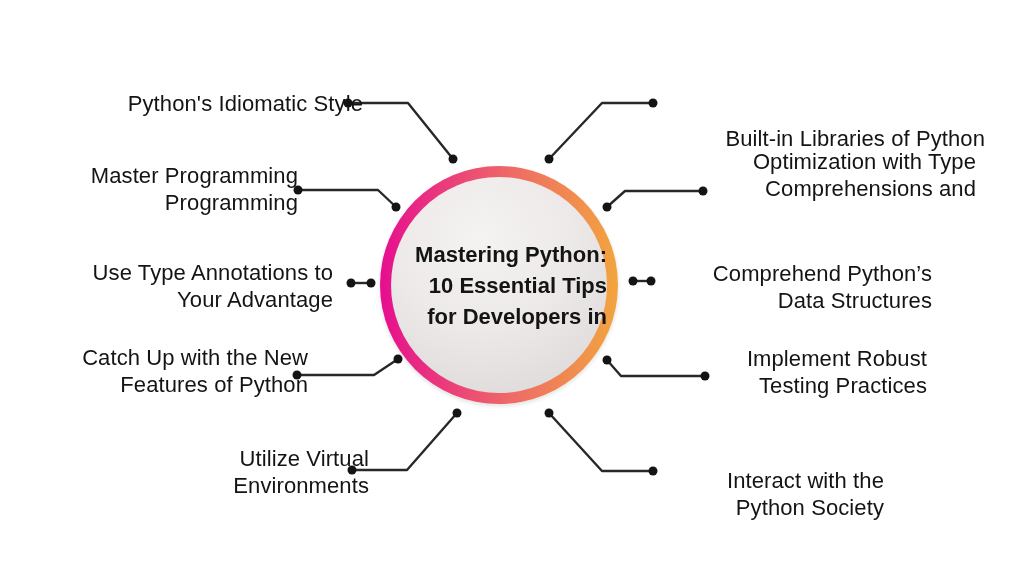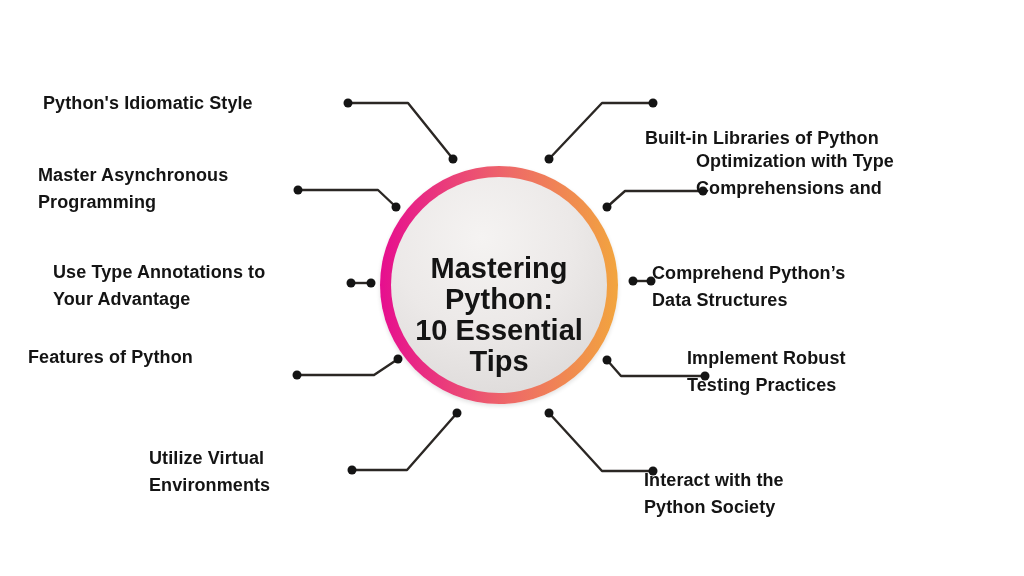--- a/index.html
+++ b/index.html
@@ -23,23 +23,23 @@
     stroke: var(--connector, #2b2724);
     stroke-width: 2.4;
     stroke-linejoin: round;
   }
   .connectors circle {
     fill: var(--dot, #141414);
   }
 
   .tip {
     position: absolute;
-    text-align: left;
-    font-weight: 700;
-    font-size: 18px;
+    text-align: right;
+    font-weight: 400;
+    font-size: 22px;
     line-height: 27px;
     color: var(--text, #141414);
     letter-spacing: 0.1px;
   }
   .tip span { display: block; }
 
   .big-circle {
     position: absolute;
     left: 380px;
     top: 166px;
@@ -57,24 +57,24 @@
     inset: 11px;
     border-radius: 50%;
     background: radial-gradient(circle at 42% 28%,
       #f5f3f2 0%,
       var(--circle-fill-center, #ece9e8) 45%,
       var(--circle-fill-edge, #d8d5d4) 100%);
   }
   .center-title {
     position: absolute;
     left: 0; right: 0;
-    top: 76px;
-    text-align: center;
+    top: 62px;
+    text-align: right;
     font-weight: 700;
-    font-size: 29px;
+    font-size: 22px;
     line-height: 31px;
     color: var(--text, #141414);
   }
   .center-title span { display: block; }
 </style>
 </head>
 <body>
 
 <div class="canvas">
 
@@ -128,28 +128,29 @@
       <polyline points="549,413 602,471 653,471"></polyline>
       <circle cx="549" cy="413" r="4.5"></circle>
       <circle cx="653" cy="471" r="4.5"></circle>
     </g>
   </svg>
 
   <div class="tip" style="left:43px; top:90px; width:320px;">
     <span>Python's Idiomatic Style</span>
   </div>
   <div class="tip" style="left:38px; top:162px; width:260px;">
-    <span>Master Asynchronous</span>
+    <span>Master Programming</span>
     <span>Programming</span>
   </div>
   <div class="tip" style="left:53px; top:259px; width:280px;">
     <span>Use Type Annotations to</span>
     <span>Your Advantage</span>
   </div>
   <div class="tip" style="left:28px; top:344px; width:280px;">
+    <span>Catch Up with the New</span>
     <span>Features of Python</span>
   </div>
   <div class="tip" style="left:149px; top:445px; width:220px;">
     <span>Utilize Virtual</span>
     <span>Environments</span>
   </div>
 
   <div class="tip" style="left:645px; top:90px; width:340px;margin-top:35px;">
     <span>Built-in Libraries of Python</span>
   </div>
@@ -168,17 +169,18 @@
   <div class="tip" style="left:644px; top:467px; width:240px;">
     <span>Interact with the</span>
     <span>Python Society</span>
   </div>
 
   <div class="big-circle">
     <div class="inner-circle">
       <div class="center-title">
         <span>Mastering Python:</span>
         <span>10 Essential Tips</span>
+        <span>for Developers in</span>
       </div>
     </div>
   </div>
 
 </div>
 
 </body></html>

